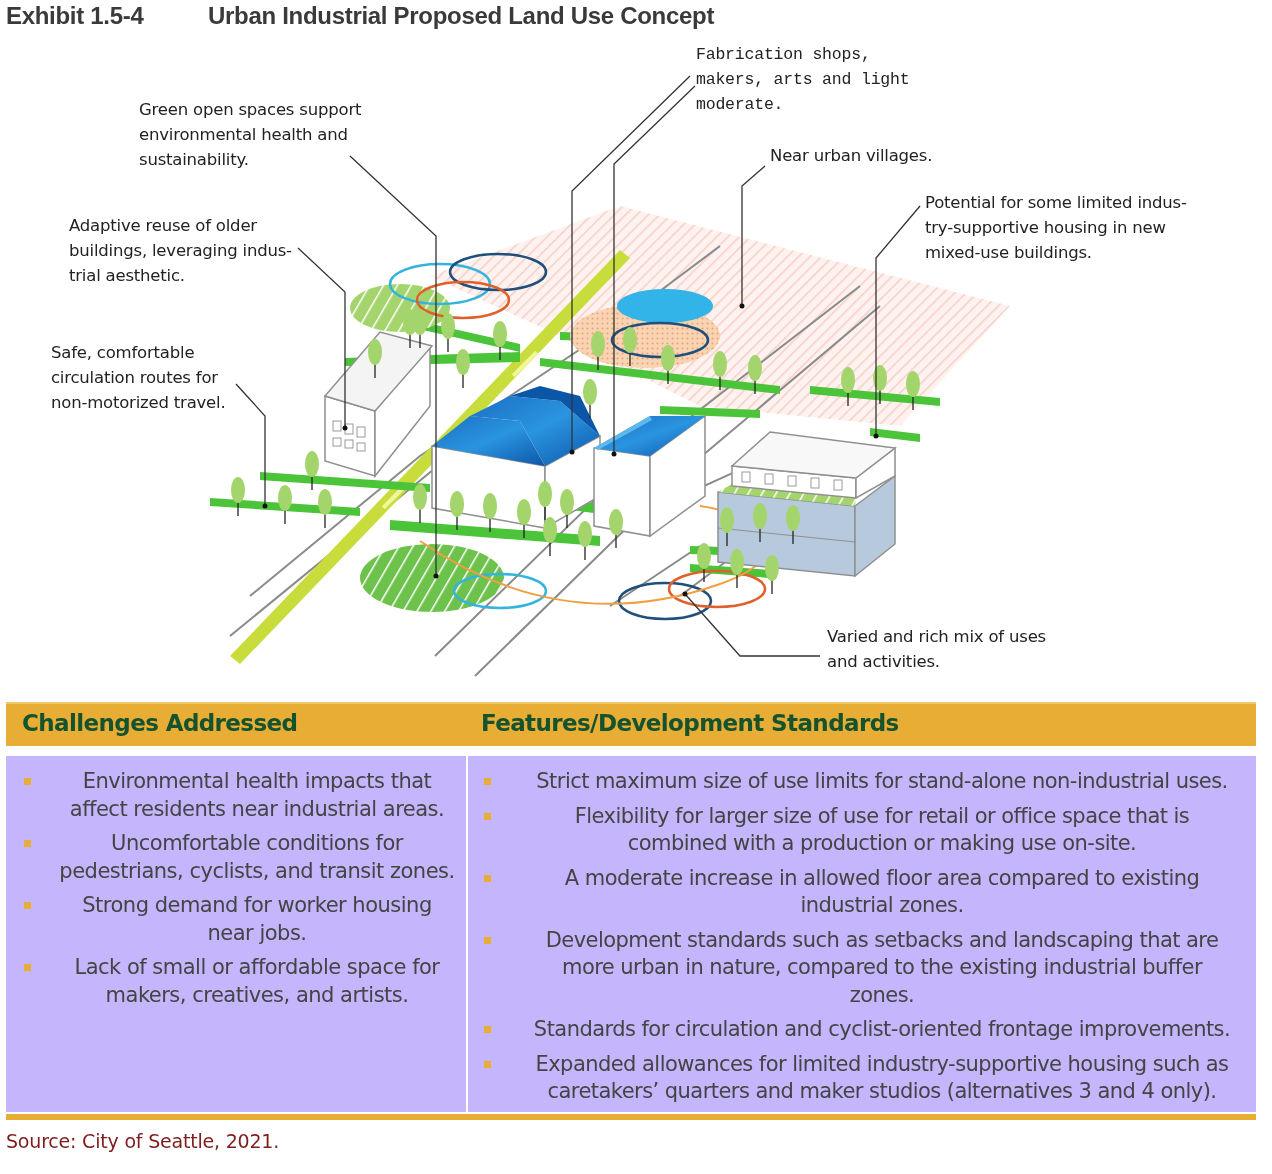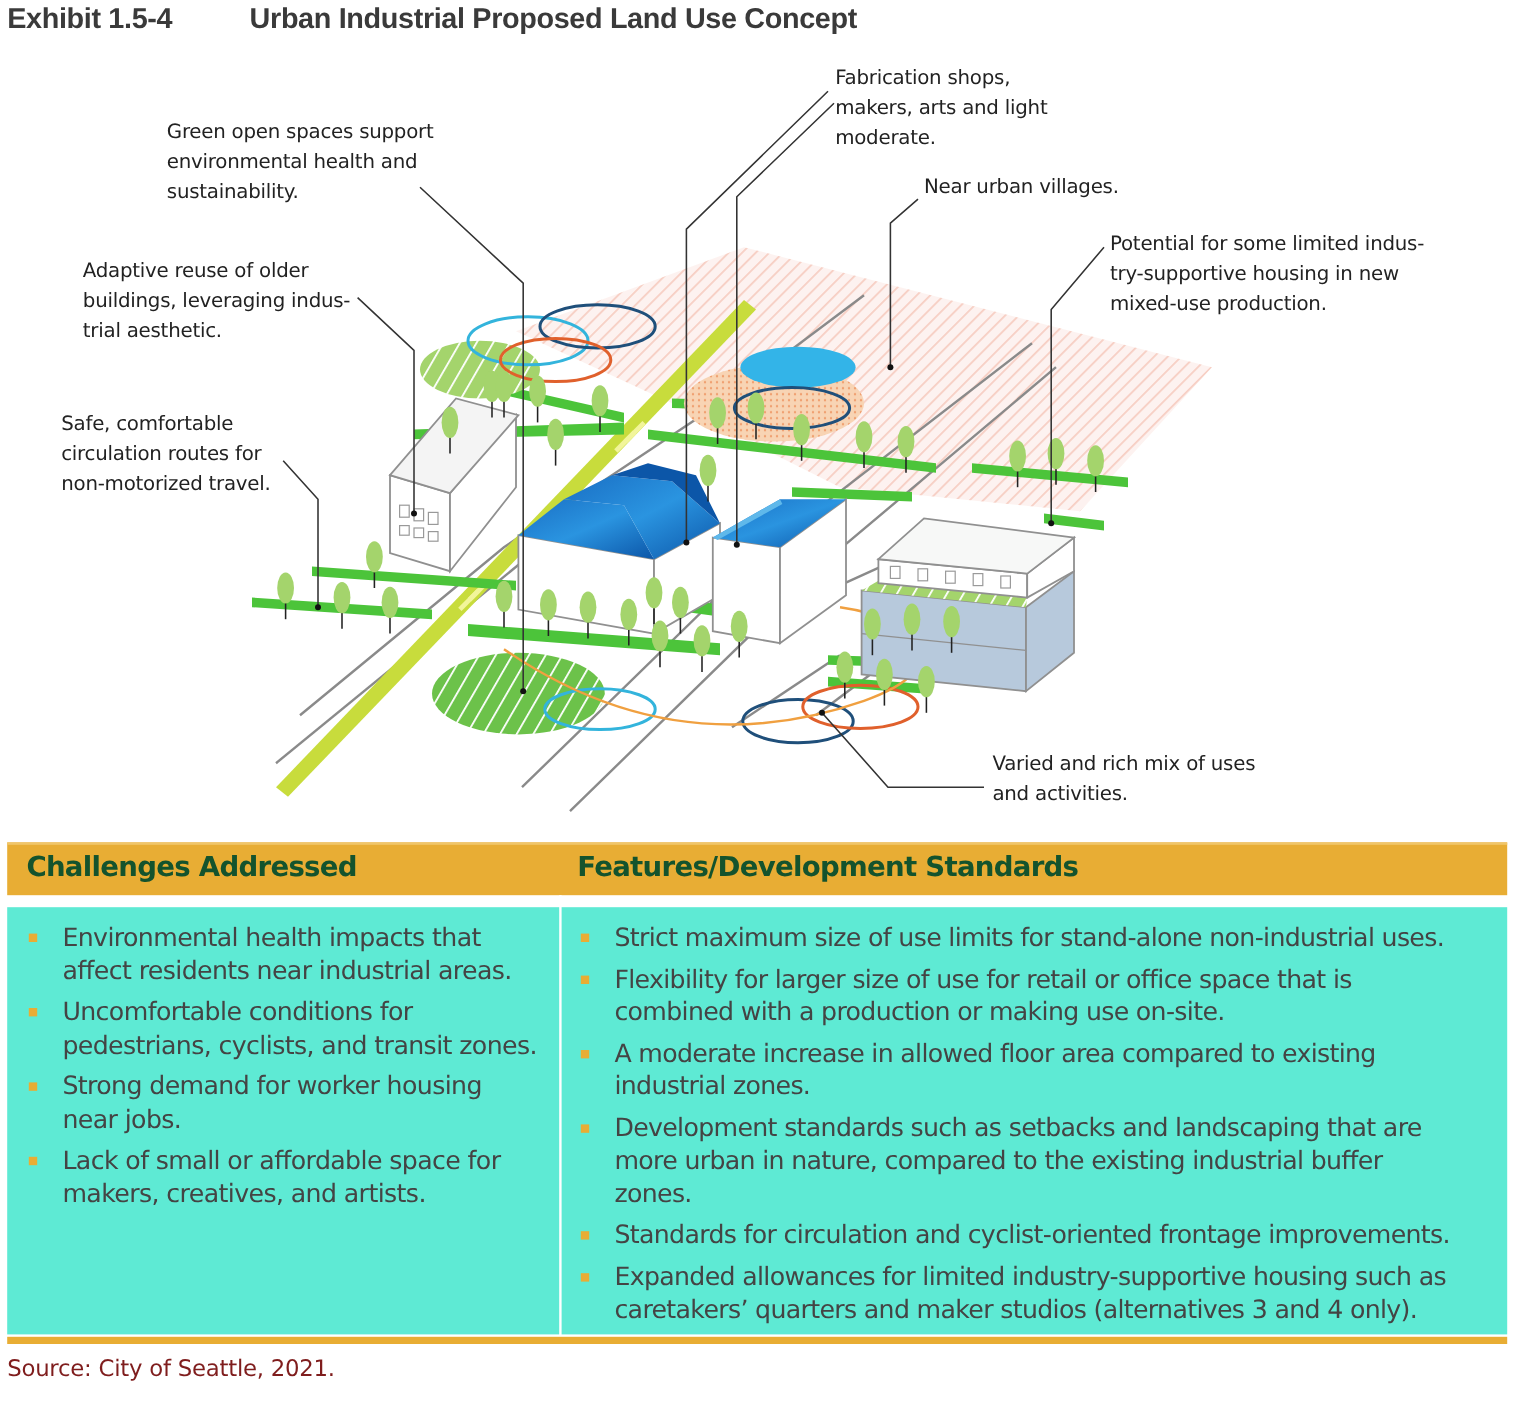--- a/index.html
+++ b/index.html
@@ -26,21 +26,21 @@
     }
     .table-header {
       position: absolute; left: 0; top: 0; width: 1250px; height: 44px; background: #e8ad34;
       border-top: 2px solid #f0c66a;
     }
     .table-header .h {
       position: absolute; top: 6px; font-family: "DejaVu Sans", sans-serif; font-weight: bold;
       font-size: 23px; color: #14532d; letter-spacing: -0.6px; white-space: nowrap;
     }
     .table-body {
-      position: absolute; left: 0; top: 54px; width: 1250px; height: 356px; background: #5eead4;
+      position: absolute; left: 0; top: 54px; width: 1250px; height: 356px; background: #c4b5fd; text-align: center;
     }
     .table-body .divider {
       position: absolute; left: 460px; top: -10px; width: 2px; height: 368px; background: #ffffff;
     }
     .table-footer-rule {
       position: absolute; left: 0; top: 412px; width: 1250px; height: 6px; background: #e8ad34;
     }
 
     .col { position: absolute; top: 12px; list-style: none; }
     .col.left { left: 16px; width: 440px; }
@@ -279,37 +279,37 @@
         <circle cx="345" cy="392" r="2.5"></circle>
         <circle cx="265" cy="470" r="2.5"></circle>
       <circle cx="572" cy="416" r="2.5"></circle>
         <circle cx="614" cy="418" r="2.5"></circle>
         <circle cx="742" cy="270" r="2.5"></circle>
       <circle cx="876" cy="400" r="2.5"></circle>
         <circle cx="685" cy="558" r="2.5"></circle>
     </g>
   </svg>
 
-  <div class="callout" style="left:696px; top:16px;">
+  <div class="callout" style="left:696px; top:6px;font-family:Liberation Mono, monospace;">
     <div>Fabrication shops,</div>
     <div>makers, arts and light</div>
     <div>moderate.</div>
   </div>
   <div class="callout" style="left:139px; top:61px;">
     <div>Green open spaces support</div>
     <div>environmental health and</div>
     <div>sustainability.</div>
   </div>
   <div class="callout" style="left:770px; top:107px;">
     <div>Near urban villages.</div>
   </div>
   <div class="callout" style="left:925px; top:154px;">
     <div>Potential for some limited indus-</div>
     <div>try-supportive housing in new</div>
-    <div>mixed-use production.</div>
+    <div>mixed-use buildings.</div>
   </div>
   <div class="callout" style="left:69px; top:177px;">
     <div>Adaptive reuse of older</div>
     <div>buildings, leveraging indus-</div>
     <div>trial aesthetic.</div>
   </div>
   <div class="callout" style="left:51px; top:304px;">
     <div>Safe, comfortable</div>
     <div>circulation routes for</div>
     <div>non-motorized travel.</div>

